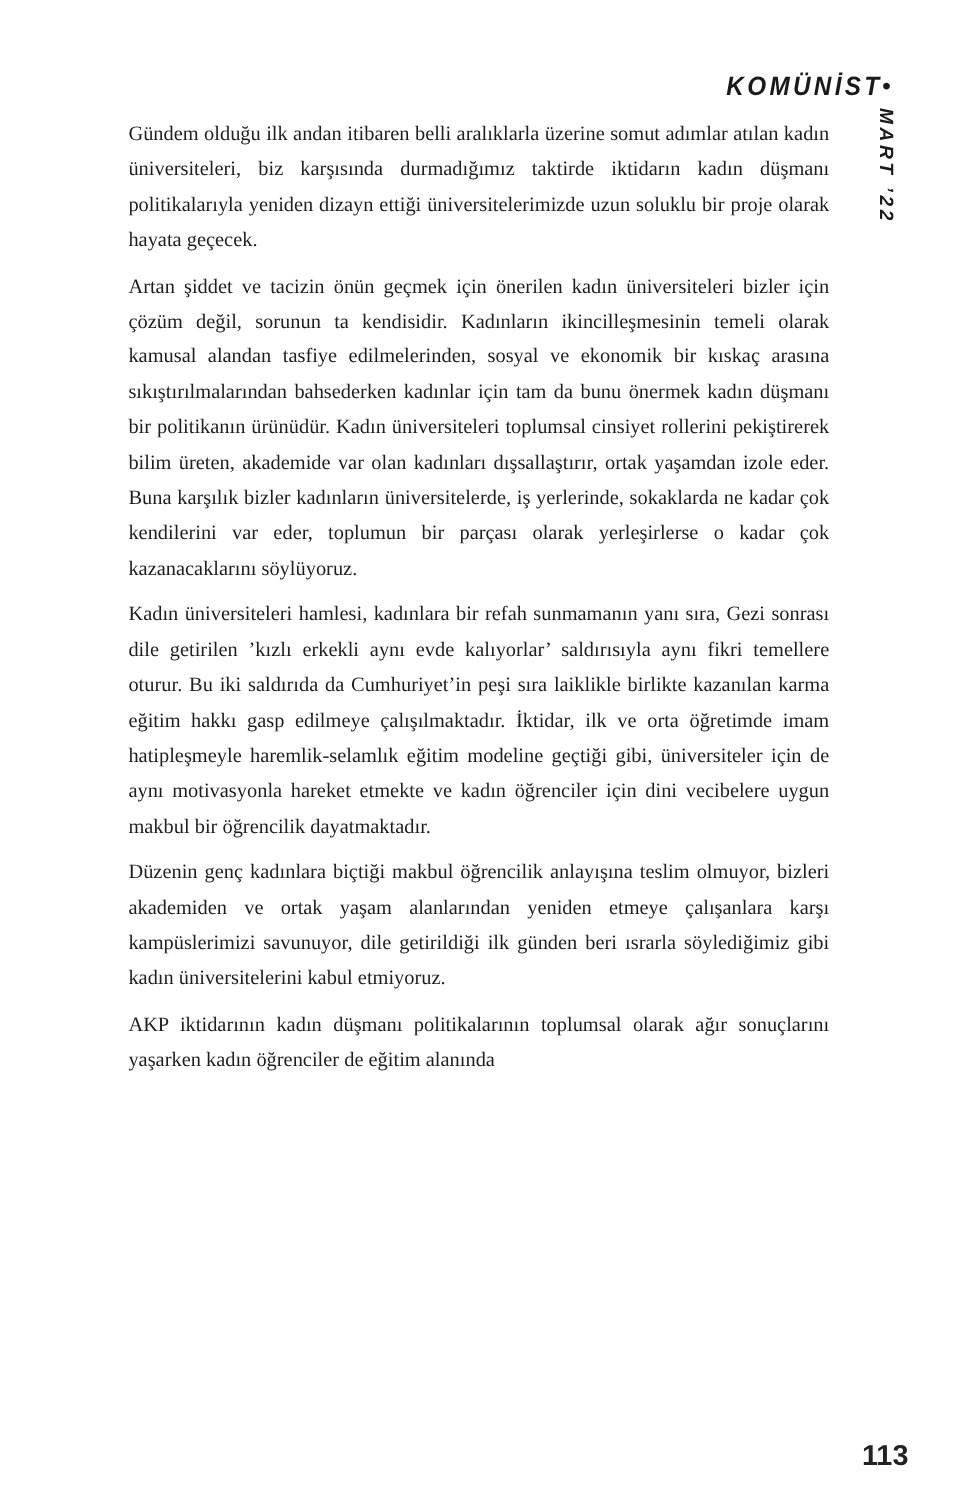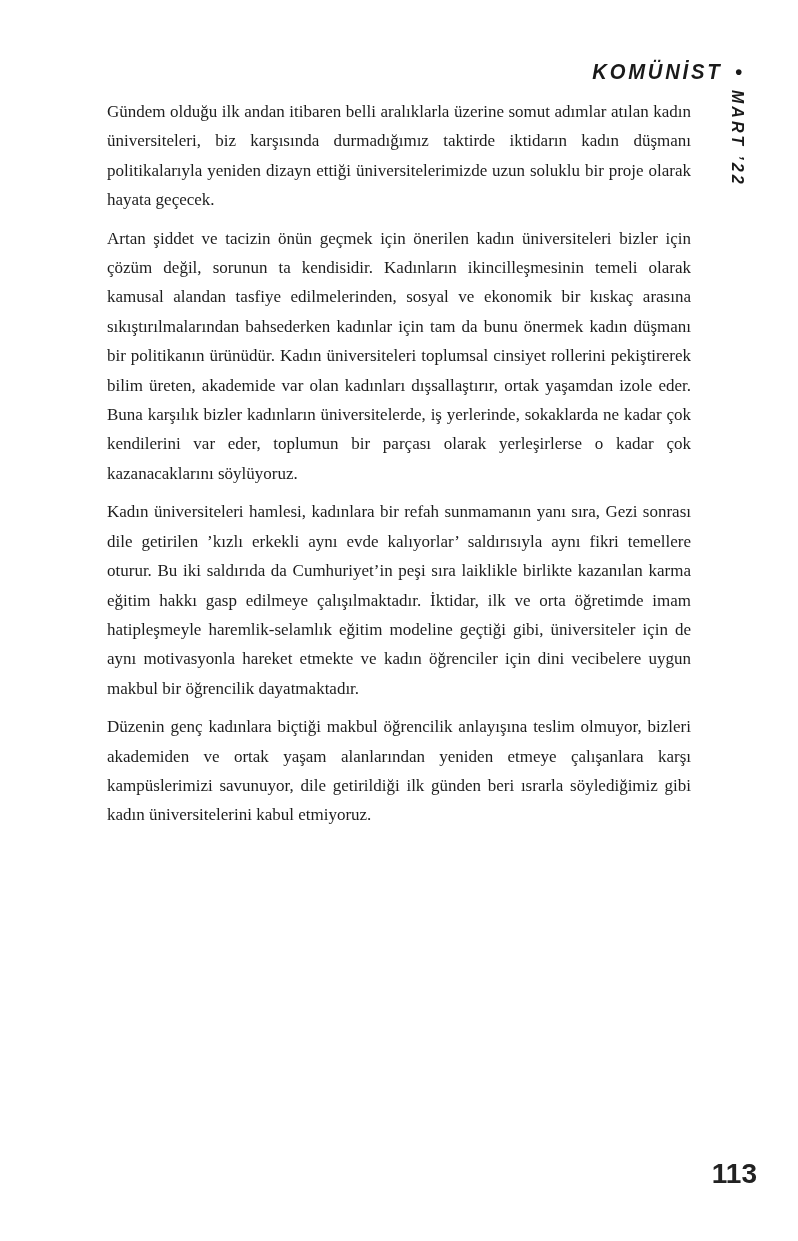--- a/index.html
+++ b/index.html
@@ -16,21 +16,21 @@
     font-family: "Liberation Serif", serif;
     color: #1d1d1d;
   }
   
   .running-head {
     position: absolute;
     top: 59px;
     right: 56px;
     display: flex;
     align-items: center;
-    gap: 13px;
+    gap: 0;
     font-family: "Liberation Sans", sans-serif;
     font-style: italic;
     font-weight: bold;
     color: #1a1a1a;
     white-space: nowrap;
   }
   .journal-title {
     font-size: 22px;
     letter-spacing: 3px;
     transform: scaleX(0.92);
@@ -77,24 +77,24 @@
     font-size: 25px;
     font-weight: 600;
     letter-spacing: 0.2px;
     color: #2b2b2b;
     text-align: left;
   }
   
   .page-number {
     position: absolute;
     right: 41px;
-    top: 1158px;
+    top: 1200px;
     font-family: "Liberation Sans", sans-serif;
     font-weight: bold;
-    font-size: 28px;
+    font-size: 24px;
     color: #222222;
   }
 </style>
 </head>
 <body>
 
 <div class="page">
 
   <header class="running-head">
     <span class="journal-title">KOMÜNİST</span>
@@ -103,17 +103,18 @@
 
   <div class="issue-date">MART ’22</div>
 
   <main class="article-body">
     <p>Gündem olduğu ilk andan itibaren belli aralıklarla üzerine somut adımlar atılan kadın üniversiteleri, biz karşısında durmadığımız taktirde iktidarın kadın düşmanı politikalarıyla yeniden dizayn ettiği üniversitelerimizde uzun soluklu bir proje olarak hayata geçecek.</p>
     <p>Artan şiddet ve tacizin önün geçmek için önerilen kadın üniversiteleri bizler için çözüm değil, sorunun ta kendisidir. Kadınların ikincilleşmesinin temeli olarak kamusal alandan tasfiye edilmelerinden, sosyal ve ekonomik bir kıskaç arasına sıkıştırılmalarından bahsederken kadınlar için tam da bunu önermek kadın düşmanı bir politikanın ürünüdür. Kadın üniversiteleri toplumsal cinsiyet rollerini pekiştirerek bilim üreten, akademide var olan kadınları dışsallaştırır, ortak yaşamdan izole eder. Buna karşılık bizler kadınların üniversitelerde, iş yerlerinde, sokaklarda ne kadar çok kendilerini var eder, toplumun bir parçası olarak yerleşirlerse o kadar çok kazanacaklarını söylüyoruz.</p>
     <p>Kadın üniversiteleri hamlesi, kadınlara bir refah sunmamanın yanı sıra, Gezi sonrası dile getirilen ’kızlı erkekli aynı evde kalıyorlar’ saldırısıyla aynı fikri temellere oturur. Bu iki saldırıda da Cumhuriyet’in peşi sıra laiklikle birlikte kazanılan karma eğitim hakkı gasp edilmeye çalışılmaktadır. İktidar, ilk ve orta öğretimde imam hatipleşmeyle haremlik-selamlık eğitim modeline geçtiği gibi, üniversiteler için de aynı motivasyonla hareket etmekte ve kadın öğrenciler için dini vecibelere uygun makbul bir öğrencilik dayatmaktadır.</p>
     <p>Düzenin genç kadınlara biçtiği makbul öğrencilik anlayışına teslim olmuyor, bizleri akademiden ve ortak yaşam alanlarından yeniden etmeye çalışanlara karşı kampüslerimizi savunuyor, dile getirildiği ilk günden beri ısrarla söylediğimiz gibi kadın üniversitelerini kabul etmiyoruz.</p>
 
 
+    <p>AKP iktidarının kadın düşmanı politikalarının toplumsal olarak ağır sonuçlarını yaşarken kadın öğrenciler de eğitim alanında</p>
   </main>
 
   <span class="page-number">113</span>
 
 </div>
 
 </body></html>

